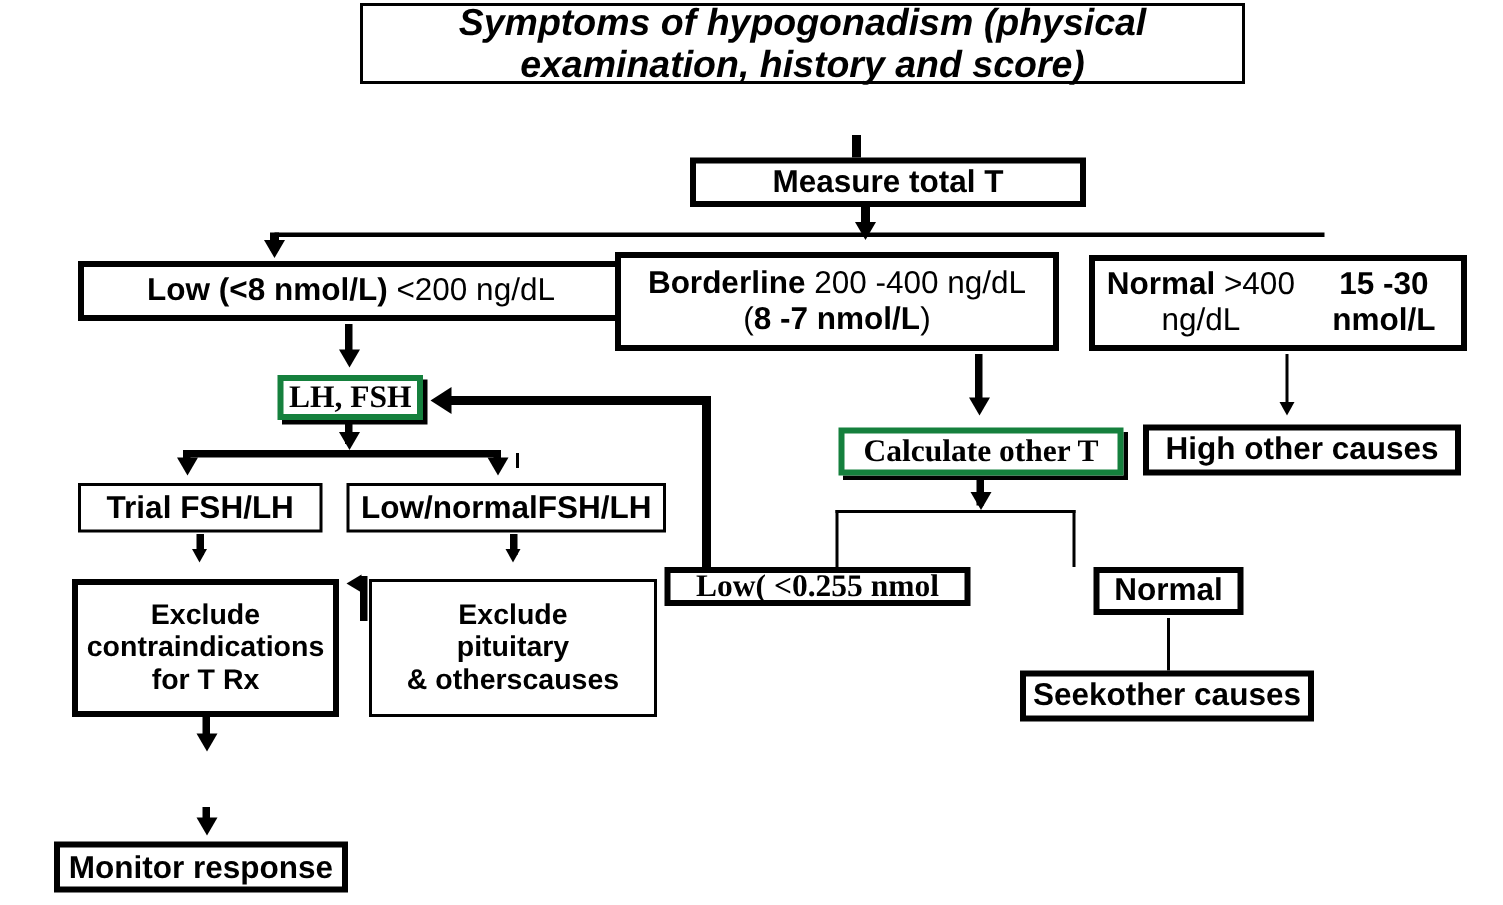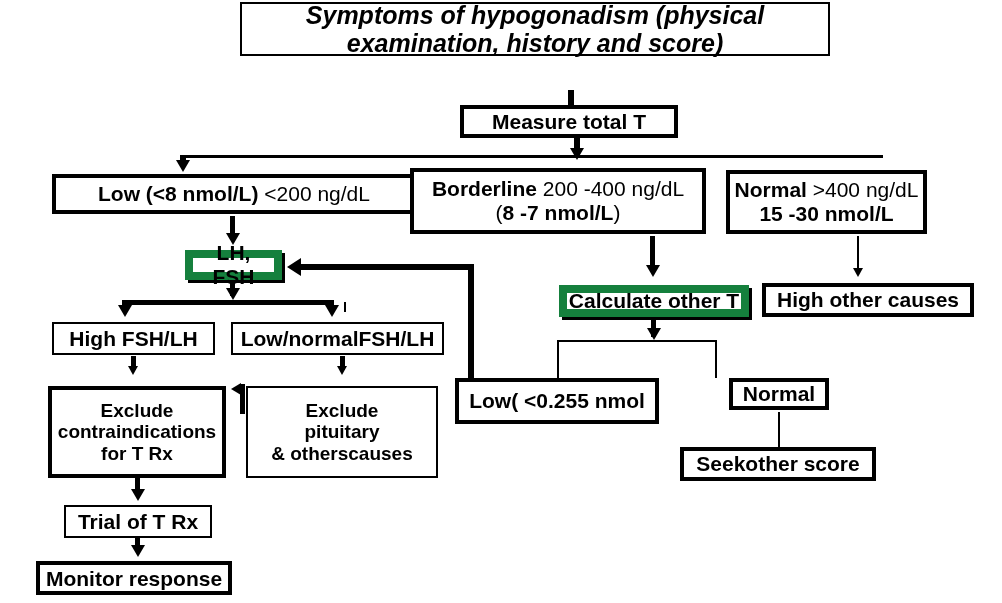--- a/index.html
+++ b/index.html
@@ -27,22 +27,23 @@
     line-height: 1.12;
     font-weight: bold;
     z-index: 5;
   }
   
   .bd-thin  { border: 2px solid #000; }
   
   .bd-thick { border: 4px solid #000; }
   
   .bd-shadow {
-    border: 8px solid #15803d;
+    border: 4px solid #15803d;
     box-shadow: 3px 3px 0 0 #000;
+    font-family: Liberation Serif, serif;
   }
 
   .t-title   { font-size: 25px; font-style: italic; font-weight: bold; }
   .t-lg      { font-size: 21px; }
   .t-md      { font-size: 19px; }
 
   .reg { font-weight: normal; }
 
   
   .ln {
@@ -81,96 +82,93 @@
 </style>
 </head>
 <body>
 
 <div id="canvas">
 
   <div class="box bd-thin t-title" style="left:240px; top:2px; width:590px; height:54px; padding:0 10px;">
     <span>Symptoms of hypogonadism (physical examination, history and score)</span>
   </div>
 
-  <div class="box bd-thick t-lg" style="left:460px; top:105px; width:218px; height:33px;">
+  <div class="box bd-thick t-lg" style="left:460px; top:105px; width:264px; height:33px;">
     <span>Measure total T</span>
   </div>
 
   <div class="box bd-thick t-lg" style="left:52px; top:174px; width:364px; height:40px;">
     <span>
       <span>Low  (&lt;8 nmol/L)</span><span class="reg"> &lt;200 ng/dL</span>
     </span>
   </div>
 
   <div class="box bd-thick t-lg" style="left:410px; top:168px; width:296px; height:66px; flex-direction:column;align-items:center;">
     <div>
       <span>Borderline</span><span class="reg"> 200 -400 ng/dL</span>
     </div>
     <div>
       <span class="reg">(</span><span>8 -7 nmol/L</span><span class="reg">)</span>
     </div>
   </div>
 
-  <div class="box bd-thick t-lg" style="left:726px; top:170px; width:201px; height:64px; flex-direction:column;">
+  <div class="box bd-thick t-lg" style="left:726px; top:170px; width:252px; height:64px; flex-direction:row;">
     <div>
       <span>Normal </span><span class="reg">&gt;400 </span><span class="reg">ng/dL</span>
     </div>
     <div>15 -30 nmol/L</div>
   </div>
 
   <div class="box bd-thin-shadow bd-shadow t-lg" style="left:185px; top:250px; width:97px; height:30px;">
     <span>LH, FSH</span>
   </div>
 
   <div class="box bd-thin t-lg" style="left:52px; top:322px; width:163px; height:33px;">
-    <span>High FSH/LH</span>
+    <span>Trial FSH/LH</span>
   </div>
 
   <div class="box bd-thin t-lg" style="left:231px; top:322px; width:213px; height:33px;">
     <span>Low/normalFSH/LH</span>
   </div>
 
   <div class="box bd-thick t-md" style="left:48px; top:386px; width:178px; height:92px; white-space:pre-line;">
     <span>Exclude
 contraindications
 for T Rx</span>
   </div>
 
   <div class="box bd-thin t-md" style="left:246px; top:386px; width:192px; height:92px; white-space:pre-line;">
     <span>Exclude
 pituitary
 &amp; otherscauses</span>
   </div>
 
-  <div class="box bd-thin t-lg" style="left:64px; top:505px; width:148px; height:33px;">
-    <span>Trial of T Rx</span>
-  </div>
 
   <div class="box bd-thick t-lg" style="left:36px; top:561px; width:196px; height:34px;align-items:flex-end;">
     <span>Monitor response</span>
   </div>
 
   <div class="box bd-shadow t-lg" style="left:559px; top:285px; width:190px; height:32px;">
     <span>Calculate other T</span>
   </div>
 
-  <div class="box bd-thick t-lg" style="left:455px; top:378px; width:204px; height:46px;">
+  <div class="box bd-thick t-lg" style="left:443px; top:378px; width:204px; height:26px;font-family:Liberation Serif, serif;">
     <span>Low( &lt;0.255 nmol</span>
   </div>
 
   <div class="box bd-thick t-lg" style="left:729px; top:378px; width:100px; height:32px;">
     <span>Normal</span>
   </div>
 
   <div class="box bd-thick t-lg" style="left:762px; top:283px; width:212px; height:34px;">
     <span>High other causes</span>
   </div>
 
   <div class="box bd-thick t-lg" style="left:680px; top:447px; width:196px; height:34px;">
-    <span>Seekother score</span>
+    <span>Seekother causes</span>
   </div>
 
   <div class="ln" style="left:568px; top:90px; width:6px; height:16px;"></div>
 
   <div class="ln" style="left:574px; top:138px; width:6px; height:14px;"></div>
   <div class="arrow-down" style="left:570px; top:148px;"></div>
 
   <div class="ln" style="left:183px; top:155px; width:700px; height:3px;"></div>
 
   <div class="ln" style="left:180px; top:155px; width:6px; height:12px;"></div>

